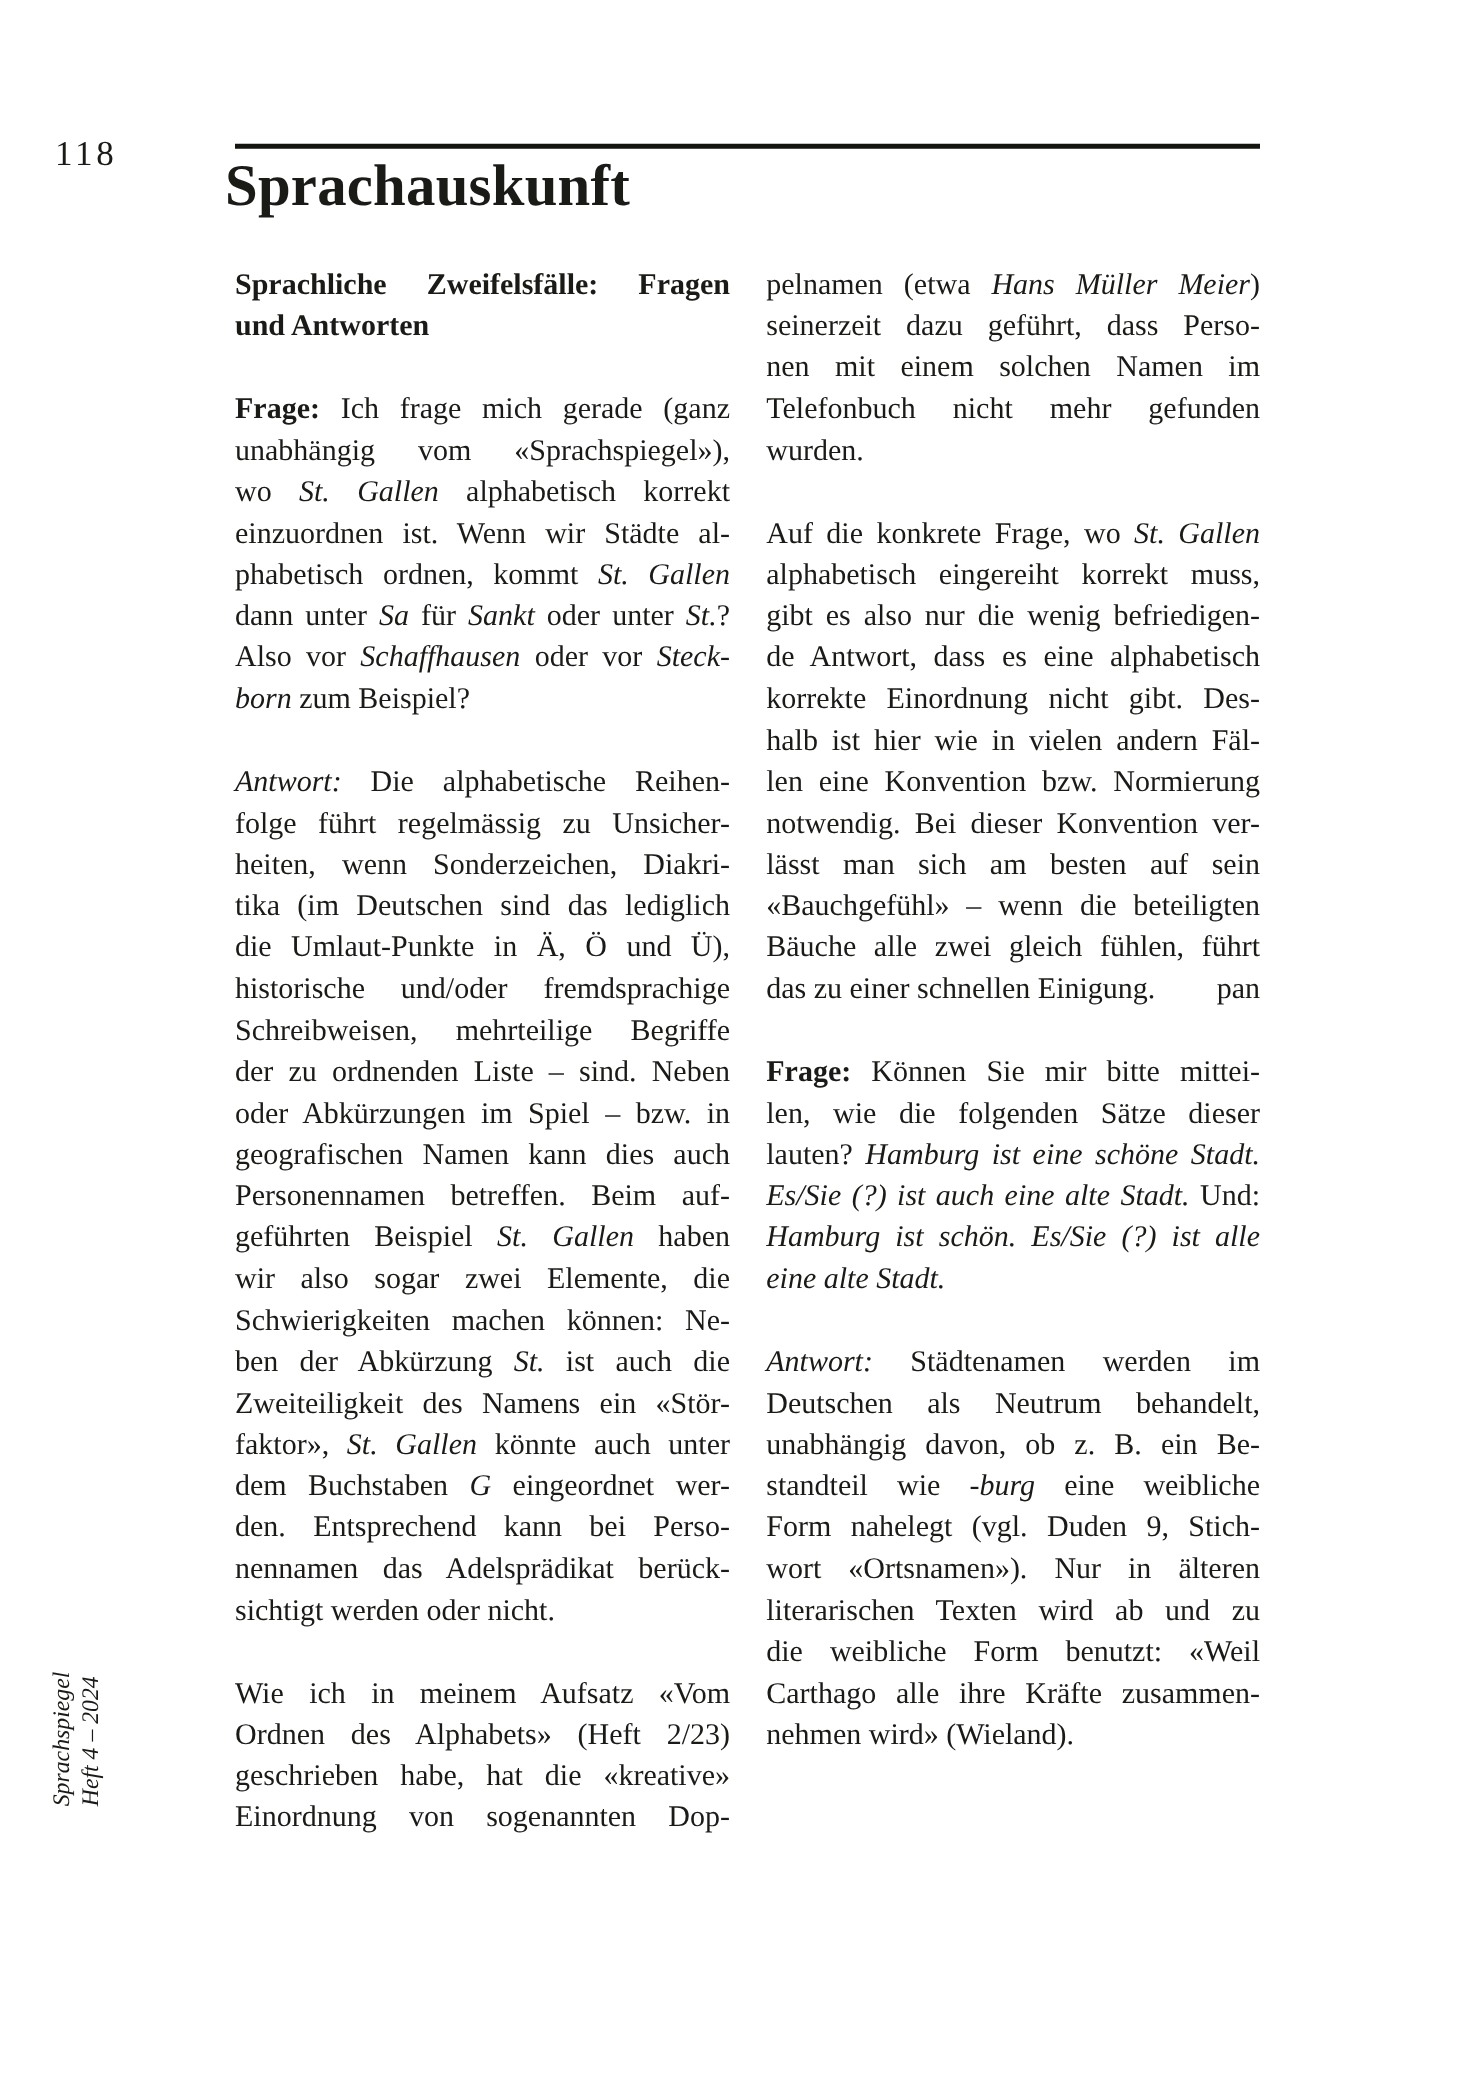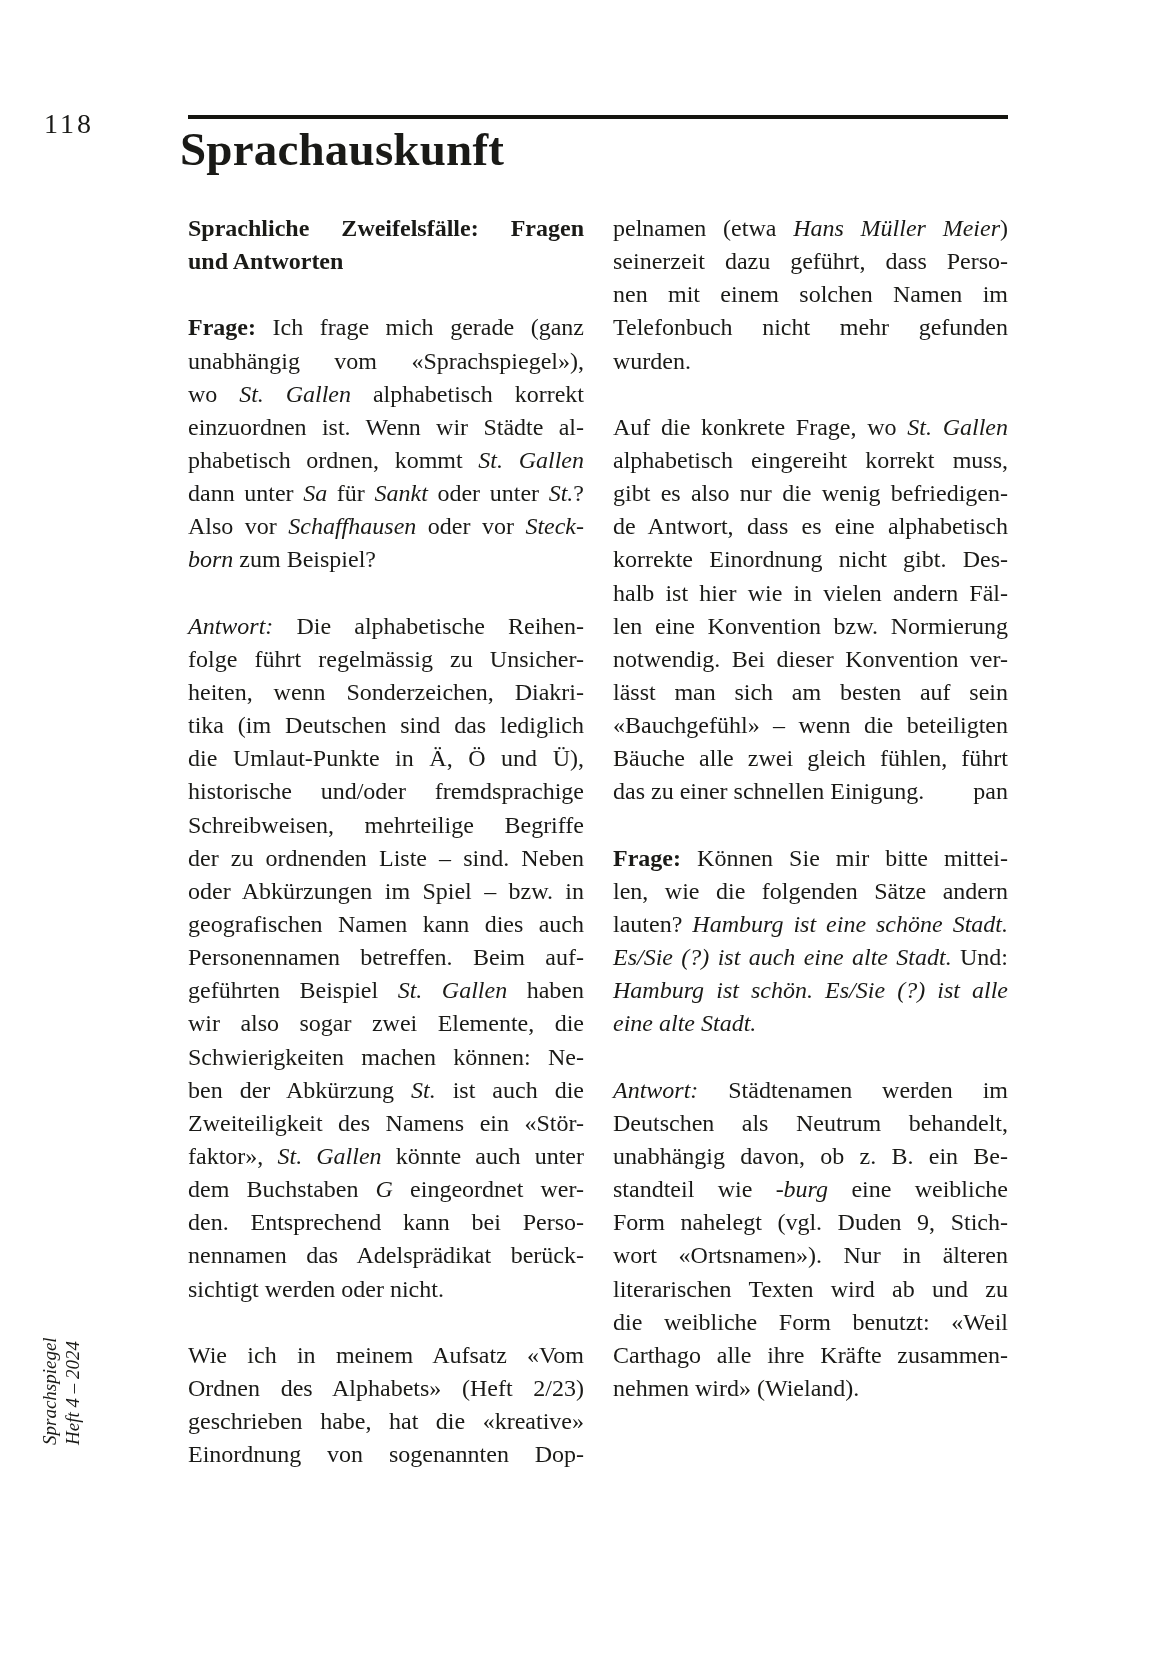--- a/index.html
+++ b/index.html
@@ -92,21 +92,21 @@
       <span class="line"><span>korrekte Einordnung nicht gibt. Des-</span></span>
       <span class="line"><span>halb ist hier wie in vielen andern Fäl-</span></span>
       <span class="line"><span>len eine Konvention bzw. Normierung</span></span>
       <span class="line"><span>notwendig. Bei dieser Konvention ver-</span></span>
       <span class="line"><span>lässt man sich am besten auf sein</span></span>
       <span class="line"><span>«Bauchgefühl» – wenn die beteiligten</span></span>
       <span class="line"><span>Bäuche alle zwei gleich fühlen, führt</span></span>
       <span class="line last"><span>das zu einer schnellen Einigung.</span><span class="sig">pan</span></span>
       <span class="line blank"></span>
       <span class="line"><span class="b">Frage:</span><span> Können Sie mir bitte mittei-</span></span>
-      <span class="line"><span>len, wie die folgenden Sätze andern</span></span>
+      <span class="line"><span>len, wie die folgenden Sätze dieser</span></span>
       <span class="line"><span>lauten? </span><span class="i">Hamburg ist eine schöne Stadt.</span></span>
       <span class="line"><span class="i">Es/Sie (?) ist auch eine alte Stadt.</span><span> Und:</span></span>
       <span class="line"><span class="i">Hamburg ist schön. Es/Sie (?) ist alle</span></span>
       <span class="line last"><span class="i">eine alte Stadt.</span></span>
       <span class="line blank"></span>
       <span class="line"><span class="i">Antwort:</span><span> Städtenamen werden im</span></span>
       <span class="line"><span>Deutschen als Neutrum behandelt,</span></span>
       <span class="line"><span>unabhängig davon, ob z. B. ein Be-</span></span>
       <span class="line"><span>standteil wie </span><span class="i">-burg</span><span> eine weibliche</span></span>
       <span class="line"><span>Form nahelegt (vgl. Duden 9, Stich-</span></span>

